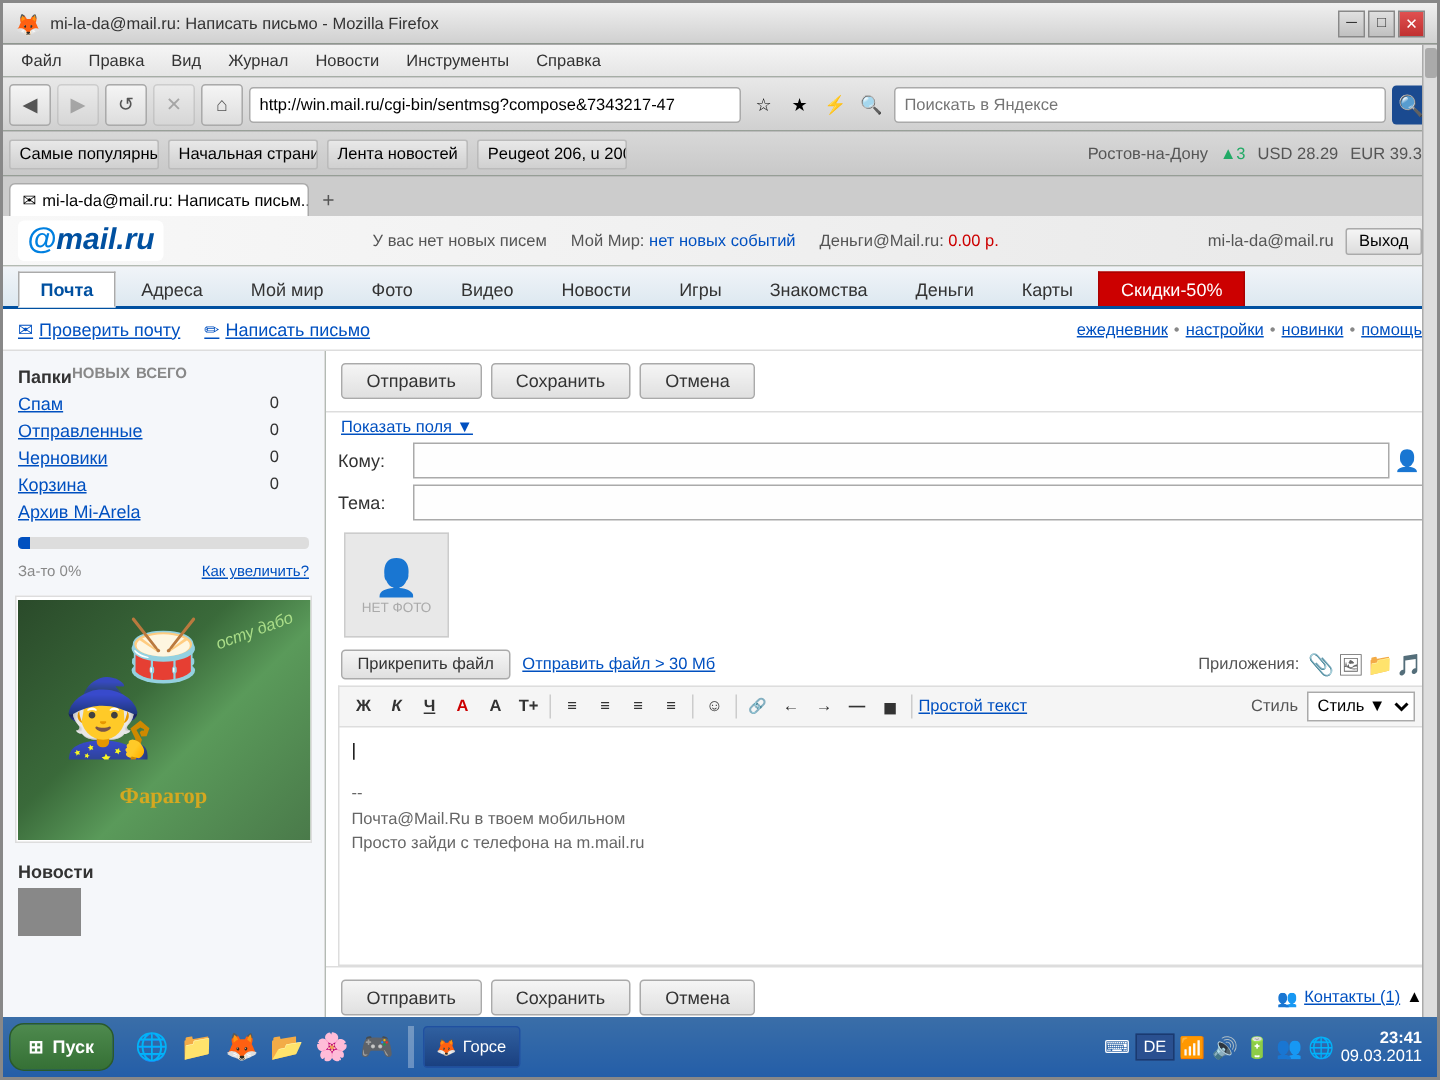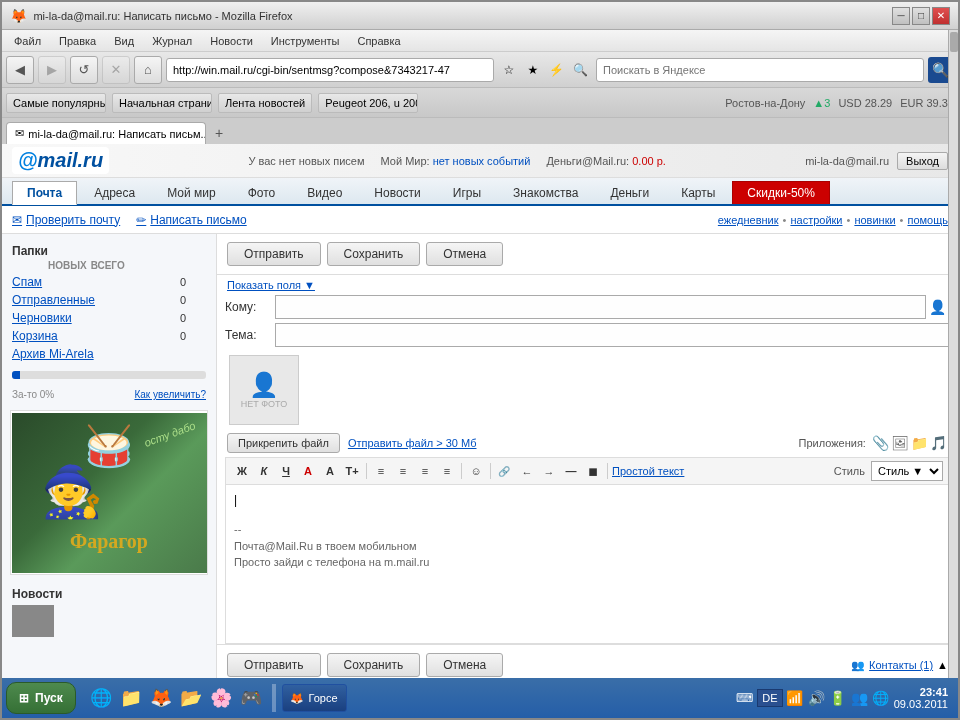--- a/index.html
+++ b/index.html
@@ -146,21 +146,21 @@
     }
     .sidebar-folders-header {
       display: flex;
       justify-content: flex-start;
       padding: 2px 10px;
       font-size: 11px;
       color: #333;
       font-weight: bold;
     }
     .sidebar-header-label { font-weight: bold; font-size: 12px; }
-    .sidebar-header-cols { display: flex; gap: 4px; font-size: 10px; color: #888; margin-top: 16px; }
+    .sidebar-header-cols { display: flex; gap: 4px; font-size: 10px; color: #888; }
     .folder-item {
       display: flex;
       align-items: center;
       padding: 2px 10px;
       font-size: 12px;
       cursor: pointer;
     }
     .folder-link { color: #0050c0; text-decoration: underline; flex: 1; }
     .folder-count { font-size: 11px; color: #333; width: 20px; text-align: right; }
     .storage-bar {
@@ -181,21 +181,21 @@
       display: flex;
       align-items: center;
       justify-content: center;
     }
     .sidebar-ad-img {
       width: 195px; height: 160px;
       background: linear-gradient(135deg, #2a4a2a 0%, #3a6a3a 40%, #5a9a5a 60%, #4a7a4a 100%);
       display: flex; flex-direction: column; align-items: center; justify-content: flex-end;
       padding: 8px; position: relative; overflow: hidden;
     }
-    .ad-title { font-size: 20px; font-weight: bold; color: #d4a820; font-family: serif; text-align: center; }
+    .ad-title { font-size: 15px; font-weight: bold; color: #d4a820; font-family: serif; text-align: center; }
     .sidebar-news { padding: 4px 10px; }
     .sidebar-news-title { font-weight: bold; font-size: 12px; color: #333; margin-bottom: 4px; }
     .sidebar-news-item { display: flex; gap: 6px; margin-bottom: 4px; }
     .news-text { font-size: 11px; color: #333; line-height: 1.3; }
 
     
     .compose-area {
       flex: 1;
       background: white;
       overflow-y: auto;

